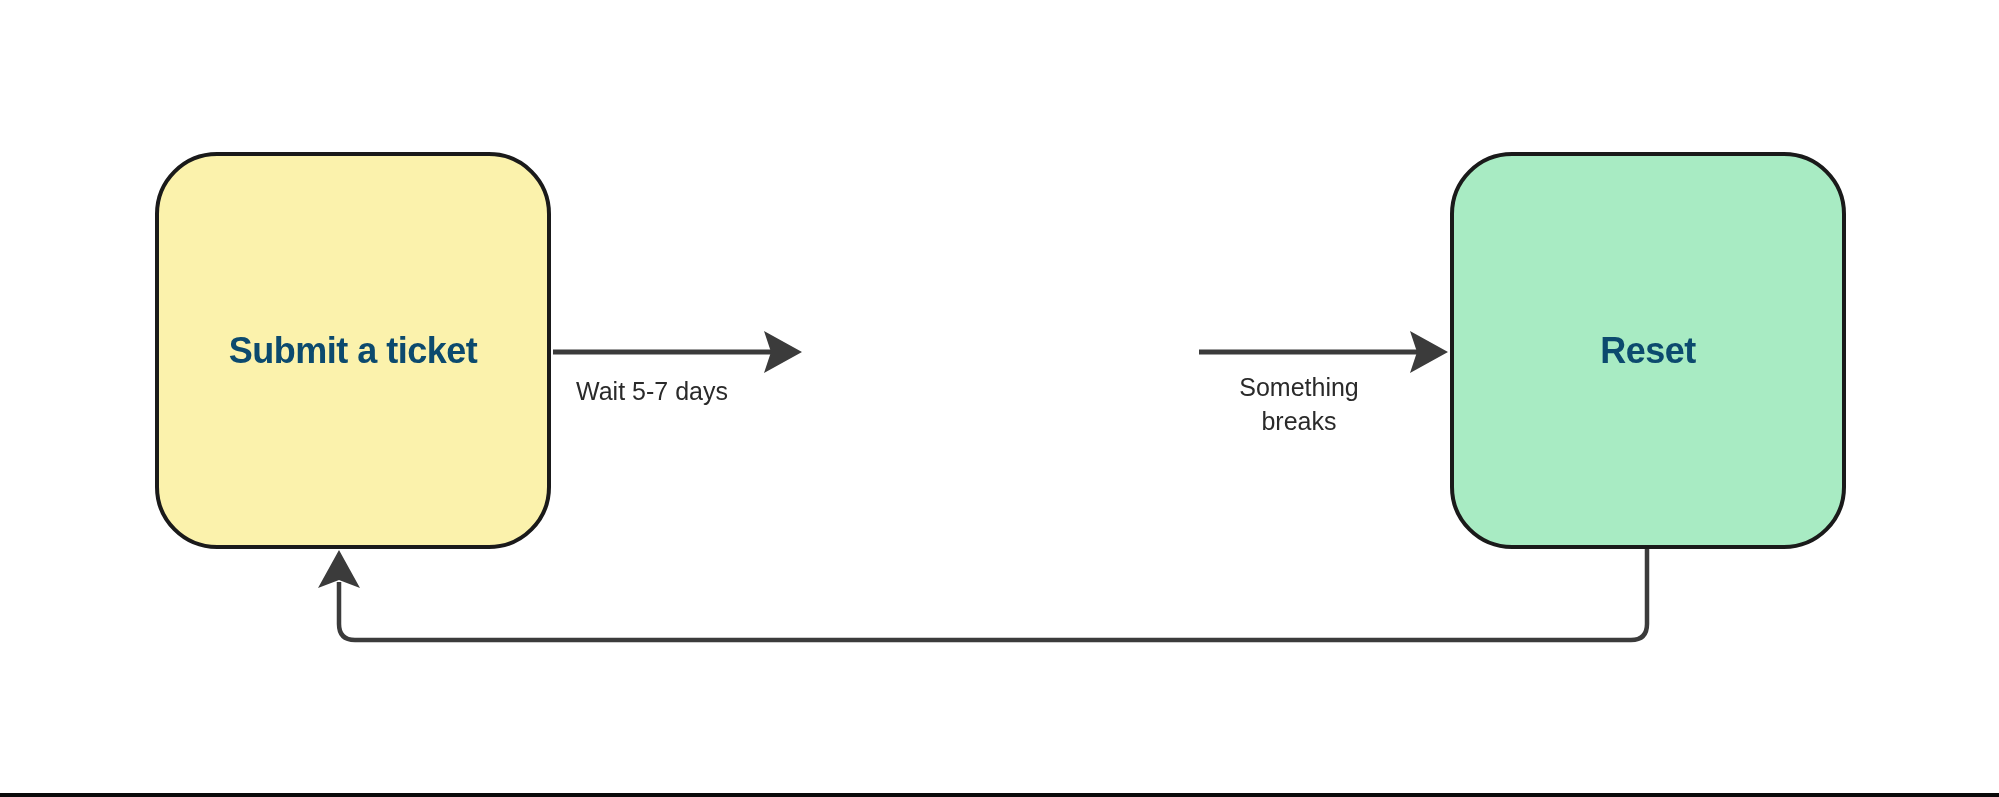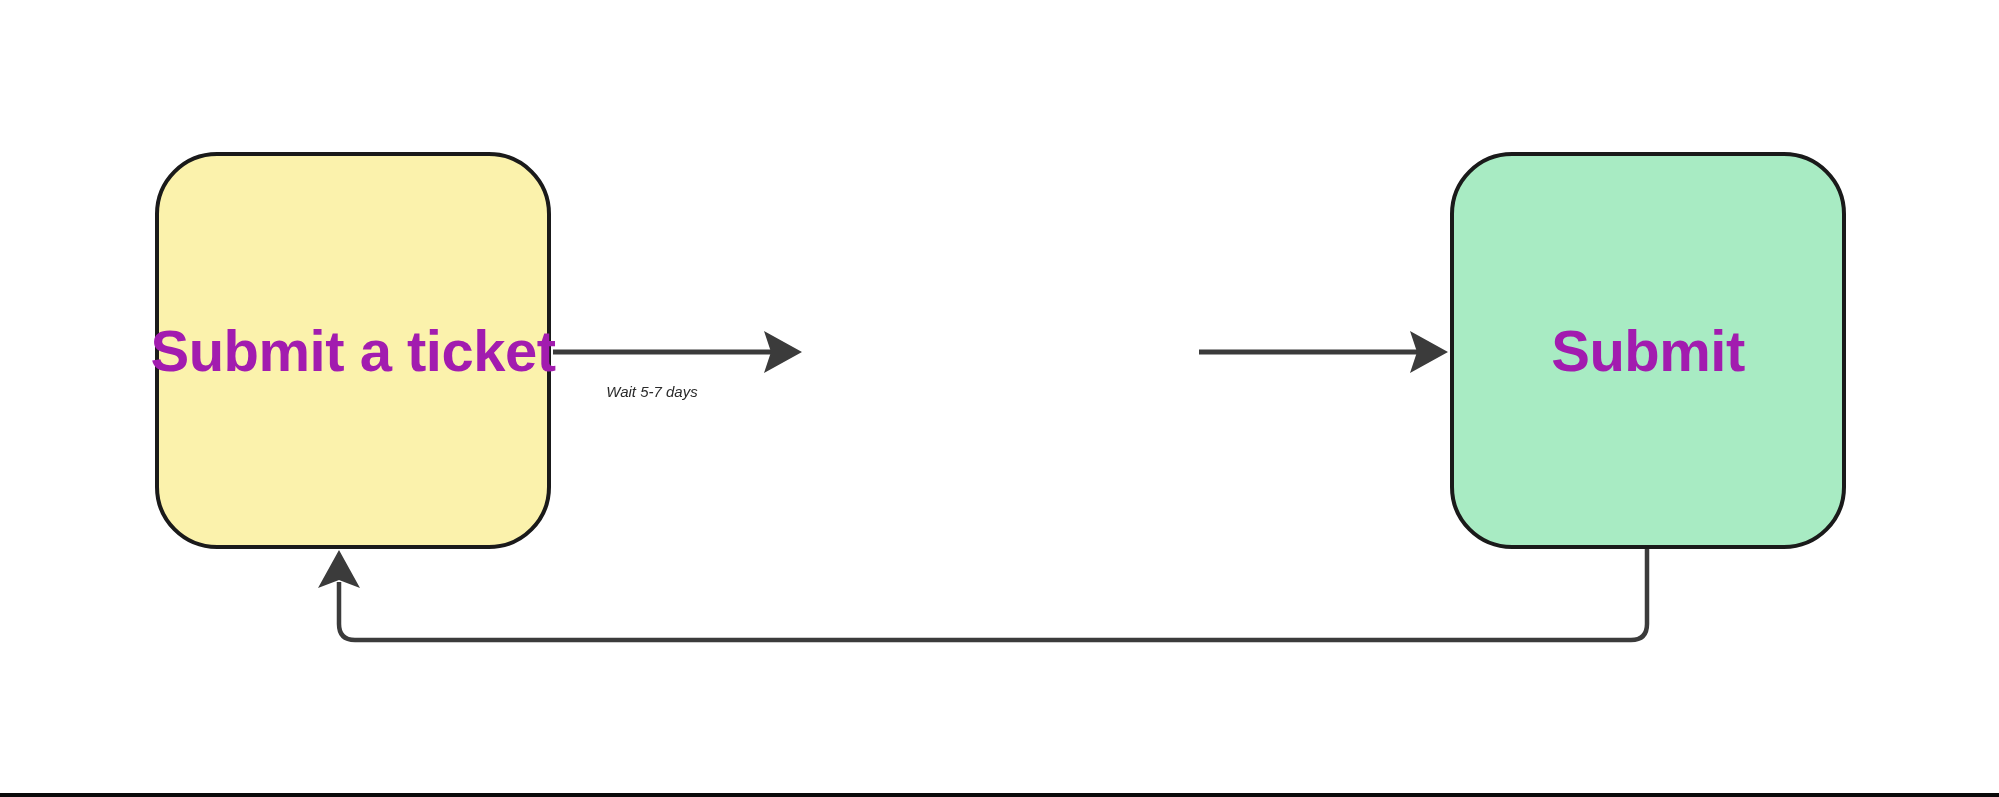--- a/index.html
+++ b/index.html
@@ -28,34 +28,33 @@
     border: 4px solid #1a1a1a;
     border-radius: 62px;
     display: flex;
     align-items: center;
     justify-content: center;
     width: 396px;
     height: 397px;
     top: 152px;
   }
   .node-label {
-    font-size: 58px;
+    font-size: 36px;
     font-weight: 700;
     letter-spacing: -0.5px;
-    color: #a21caf;
+    color: #0c4a6e;
     white-space: nowrap;
   }
   .node-submit { left: 155px; }
   .node-qa     { left: 802px; }
   .node-reset  { left: 1450px; }
   .edge-label {
     position: absolute;
     transform: translate(-50%, -50%);
-    font-style: italic;
-    font-size: 15px;
+    font-size: 25px;
     line-height: 1.35;
     color: #2a2a2a;
     text-align: center;
     white-space: nowrap;
   }
   .edge-label-wait {
     left: 652px;
     top: 392px;
   }
   .edge-label-breaks {
@@ -95,21 +94,22 @@
       <polygon points="339,550 318,588 339,580 360,588" fill="#3b3b3b"></polygon>
     </g>
   </svg>
 
   <div class="node node-submit" style="background-color: rgb(251, 242, 172);">
     <span class="node-label">Submit a ticket</span>
   </div>
 
 
   <div class="node node-reset" style="background-color: rgb(168, 235, 195);">
-    <span class="node-label">Submit</span>
+    <span class="node-label">Reset</span>
   </div>
 
   <div class="edge-label edge-label-wait">Wait 5-7 days</div>
 
+  <div class="edge-label edge-label-breaks">Something breaks</div>
 
   <div class="bottom-edge"></div>
 
 </div>
 
 </body></html>

